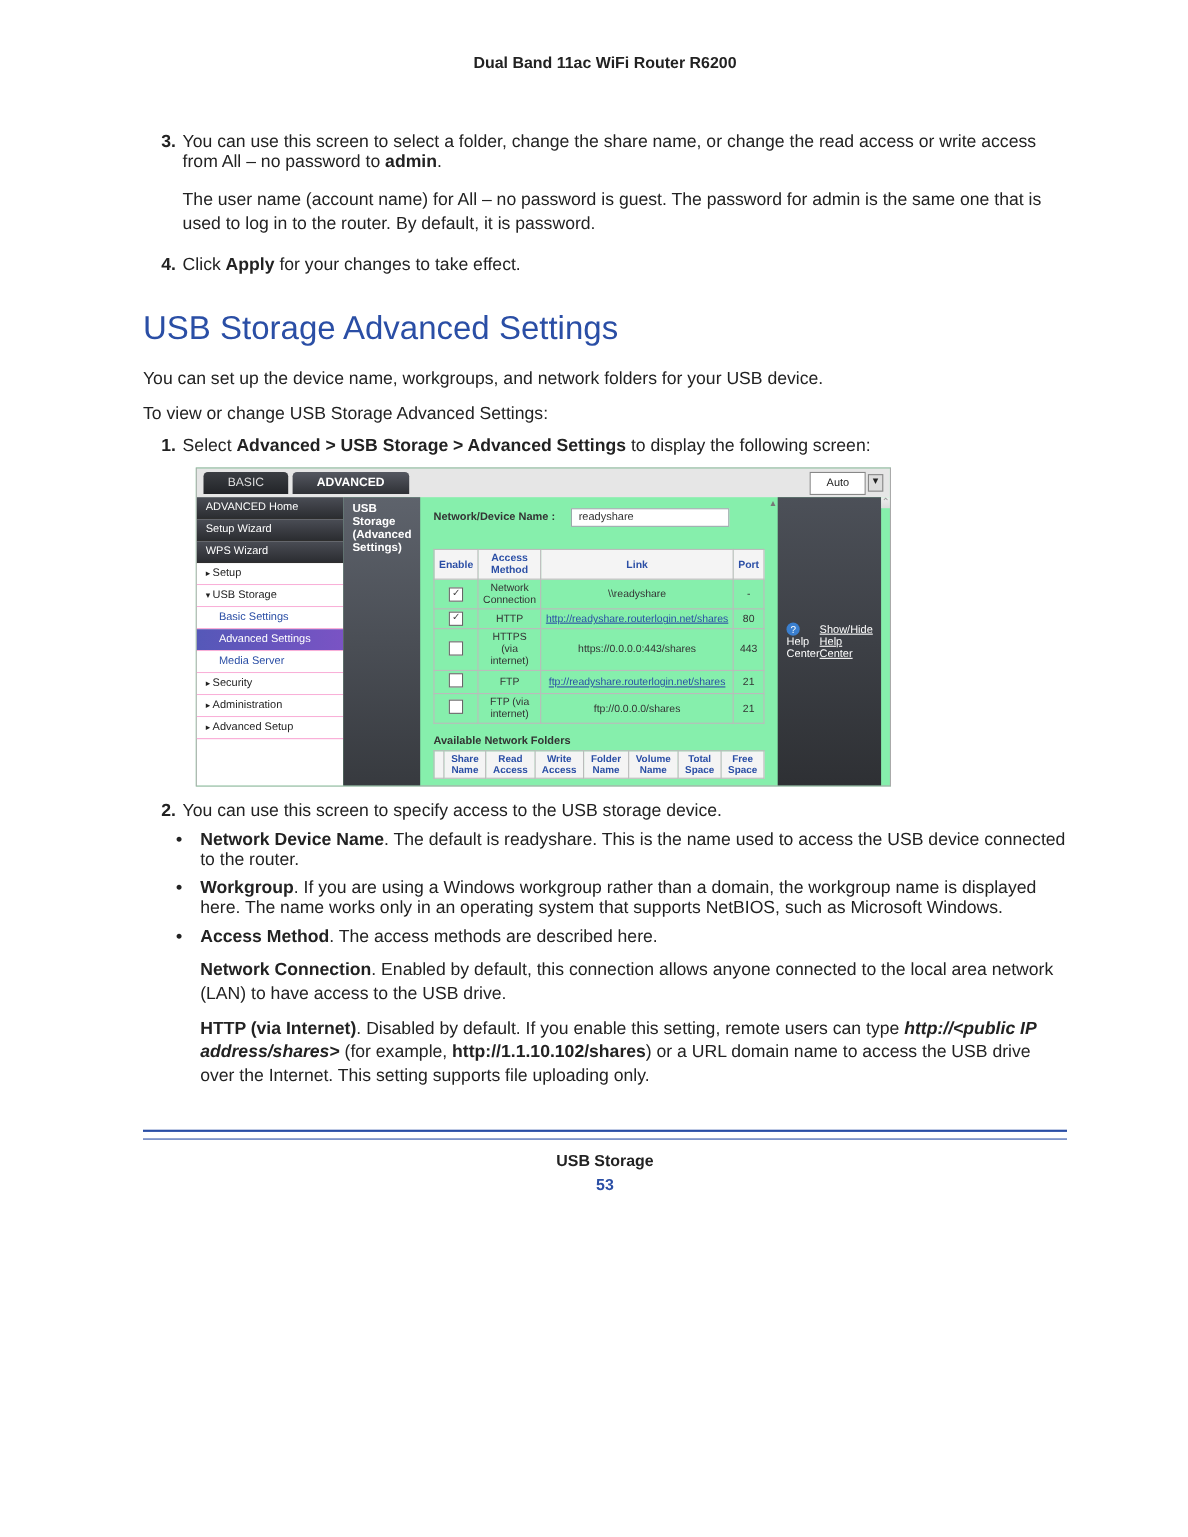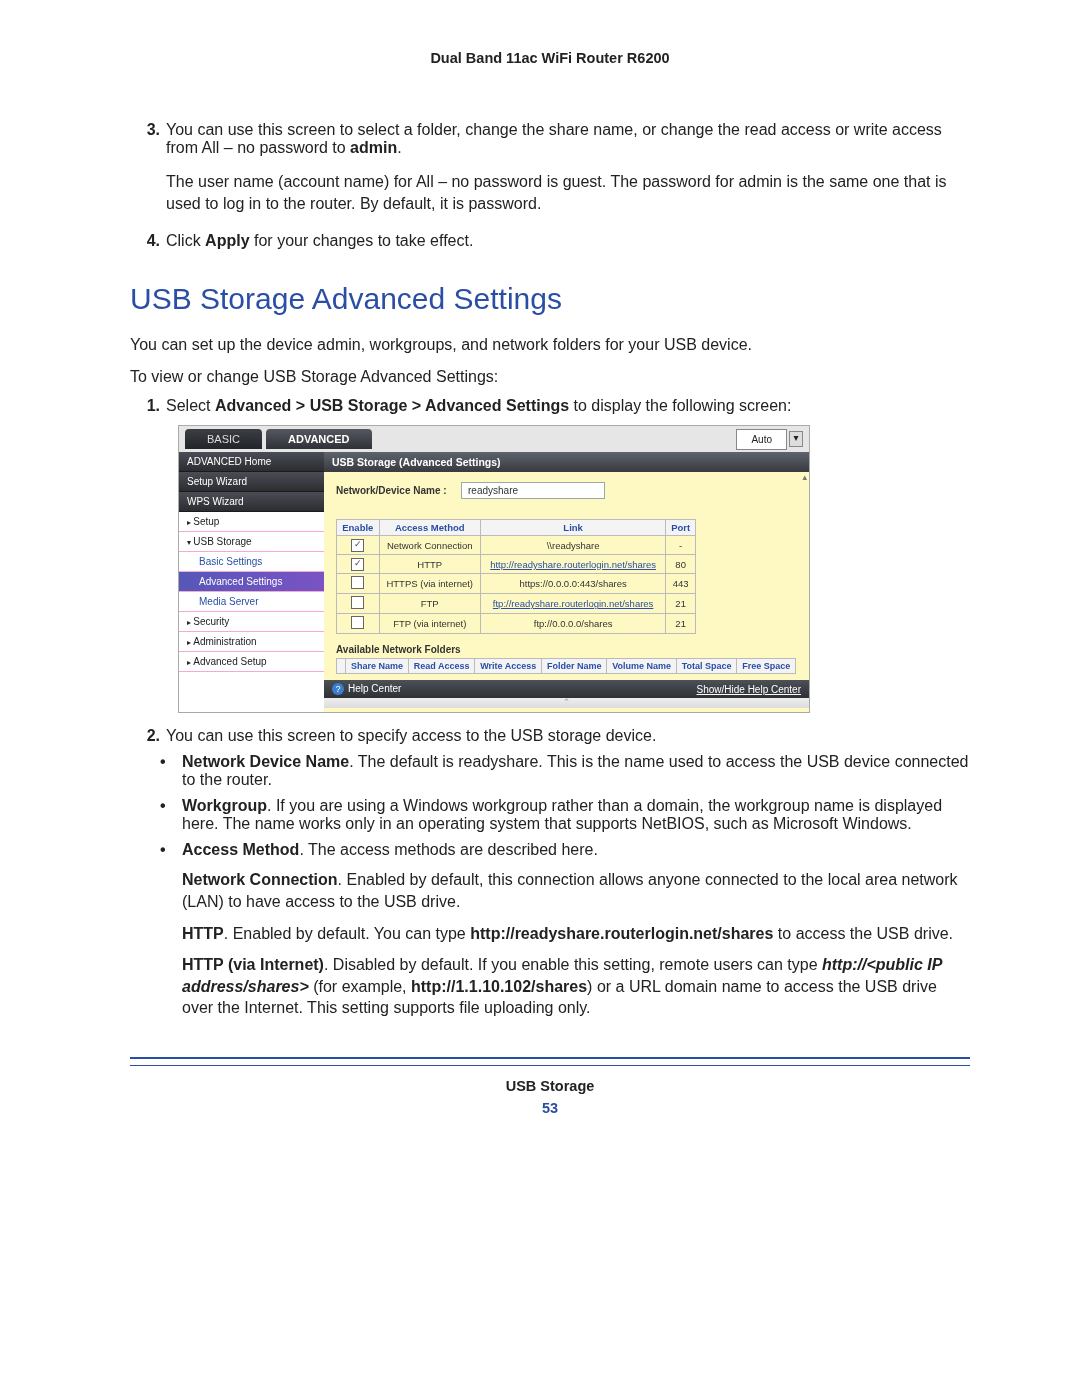--- a/index.html
+++ b/index.html
@@ -43,40 +43,40 @@
   .indent2 { margin-left: 52px; }
   b { font-weight: bold; }
   i { font-style: italic; }
 
   
   .shot {
     margin: 10px 0 14px 48px;
     width: 630px;
     font-size: 10px;
     border: 1px solid #aaa;
-    background: #fef9c3;
+    background: #86efac;
   }
   .tabs { display: flex; height: 26px; background: #e6e6e6; align-items:center;}
   .tab { padding: 4px 22px; font-size: 11px; }
   .tab.basic { background: linear-gradient(#3b3e43,#222428); color:#ddd; border-radius: 4px 4px 0 0; margin-left:6px;}
   .tab.adv { background: linear-gradient(#555861,#2f3136); color:#fff; border-radius: 4px 4px 0 0; margin-left:4px; font-weight:bold;}
   .autobox { margin-left:auto; margin-right:6px; display:flex; align-items:center; gap:2px;}
   .autobox .af { background:#fff; border:1px solid #888; padding:4px 14px; font-size:10px;}
   .autobox .dd { background:#ddd; border:1px solid #888; width:12px; height:14px; text-align:center; line-height:12px;}
 
   .shotbody { display:flex; min-height: 260px; }
   .sidebar { width: 145px; background: #fff; }
   .sbb { display:block; padding:4px 8px; font-size:10px; color:#fff; background: linear-gradient(#4a4d55,#2b2d31); border-bottom:1px solid #1a1a1a;}
   .sbw { display:block; padding:4px 8px; font-size:10px; color:#222; background:#fff; border-bottom:1px solid #f9a8d4;}
   .sbw.sub { padding-left: 20px; color:#2a4ea5;}
   .sbw.sub.active { background: linear-gradient(90deg,#5558b8,#7a53c4); color:#fff;}
   .caret::before{content:"▸ "; font-size:8px;}
   .caretd::before{content:"▾ "; font-size:8px;}
 
-  .main { flex:1; display:flex; flex-direction:column;}
+  .main { flex:1; display:flex; }
   .mainhdr { background: linear-gradient(#5e636c,#373a3f); color:#fff; padding:4px 8px; font-size:10.5px; font-weight:bold;}
   .btnrow { text-align:center; padding:8px 0; border-bottom:1px solid #ccc; background:#fdfdfd; position:relative;}
   .btn-apply { display:inline-block; background: linear-gradient(#5fbf3d,#3e9a24); color:#fff; padding:3px 14px; border-radius:3px; font-size:10px;}
   .btn-refresh { display:inline-block; background: linear-gradient(#3e78d6,#2a57a0); color:#fff; padding:3px 10px; border-radius:3px; font-size:10px; margin-left:6px;}
   .content { padding: 6px 12px; font-size:10px; color:#333; position:relative;}
   .content .scroll-up{position:absolute; right:2px; top:0; font-size:9px; color:#777;}
   .frow { display:flex; align-items:center; margin:4px 0;}
   .flabel { width: 125px; font-weight:bold;}
   .finput { border:1px solid #9aa; background:#fff; padding:2px 6px; width:130px;}
 
@@ -115,21 +115,21 @@
 
   <div class="num-item">
     <div class="num">4.</div>
     <div class="txt">
       <span>Click </span><b>Apply</b><span> for your changes to take effect.</span>
     </div>
   </div>
 
   <h2 class="section">USB Storage Advanced Settings</h2>
 
-  <p>You can set up the device admin, workgroups, and network folders for your USB device.</p>
+  <p>You can set up the device name, workgroups, and network folders for your USB device.</p>
   <p>To view or change USB Storage Advanced Settings:</p>
 
   <div class="num-item">
     <div class="num">1.</div>
     <div class="txt">
       <span>Select </span><b>Advanced &gt; USB Storage &gt; Advanced Settings</b><span> to display the following screen:</span>
     </div>
   </div>
 
   <div class="shot">
@@ -255,23 +255,20 @@
     <div class="bul">•</div>
     <div class="txt">
       <b>Access Method</b><span>. The access methods are described here.</span>
     </div>
   </div>
 
   <p class="indent2">
     <b>Network Connection</b><span>. Enabled by default, this connection allows anyone connected to the local area network (LAN) to have access to the USB drive.</span>
   </p>
 
-  <p class="indent2">
-    <b>HTTP</b><span>. Enabled by default. You can type </span><b>http://readyshare.routerlogin.net/shares</b><span> to access the USB drive.</span>
-  </p>
 
   <p class="indent2">
     <b>HTTP (via Internet)</b><span>. Disabled by default. If you enable this setting, remote users can type </span><b><i>http://&lt;public IP address/shares&gt;</i></b><span> (for example, </span><b>http://1.1.10.102/shares</b><span>) or a URL domain name to access the USB drive over the Internet. This setting supports file uploading only.</span>
   </p>
 
   <hr class="hr1">
   <hr class="hr2">
   <div class="footer">
     <div class="ft">USB Storage</div>
     <div class="pg">53</div>

